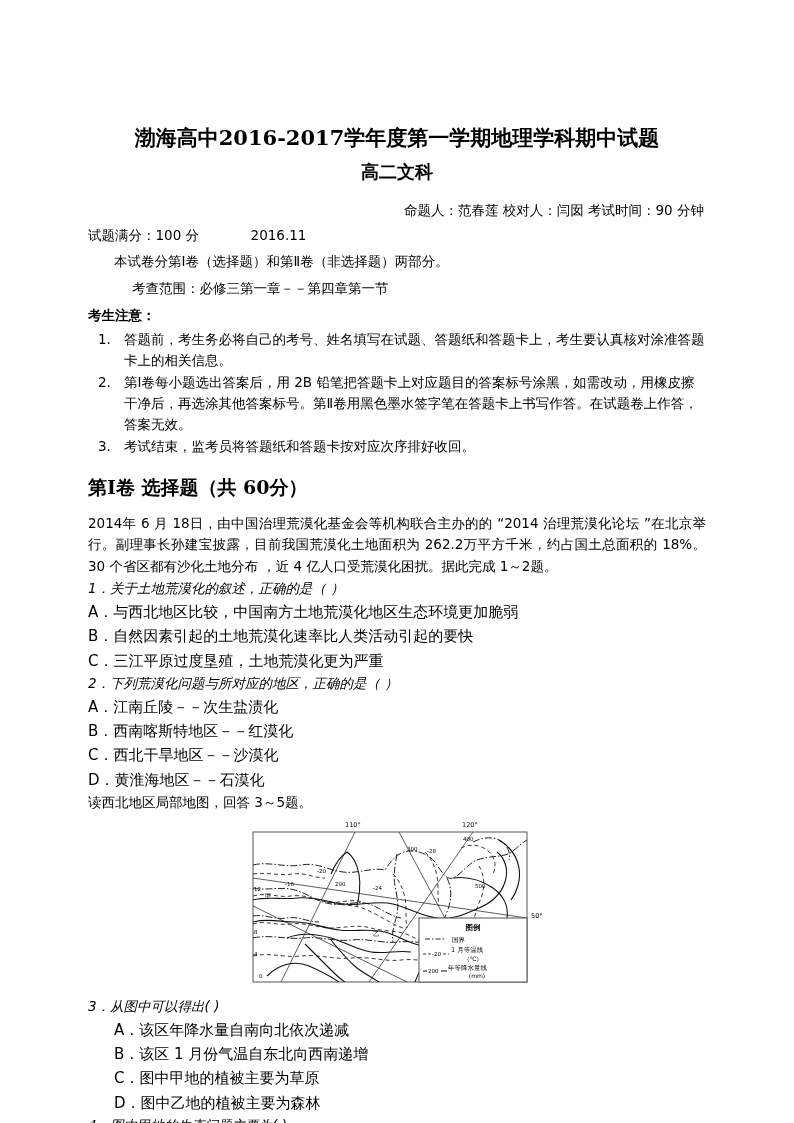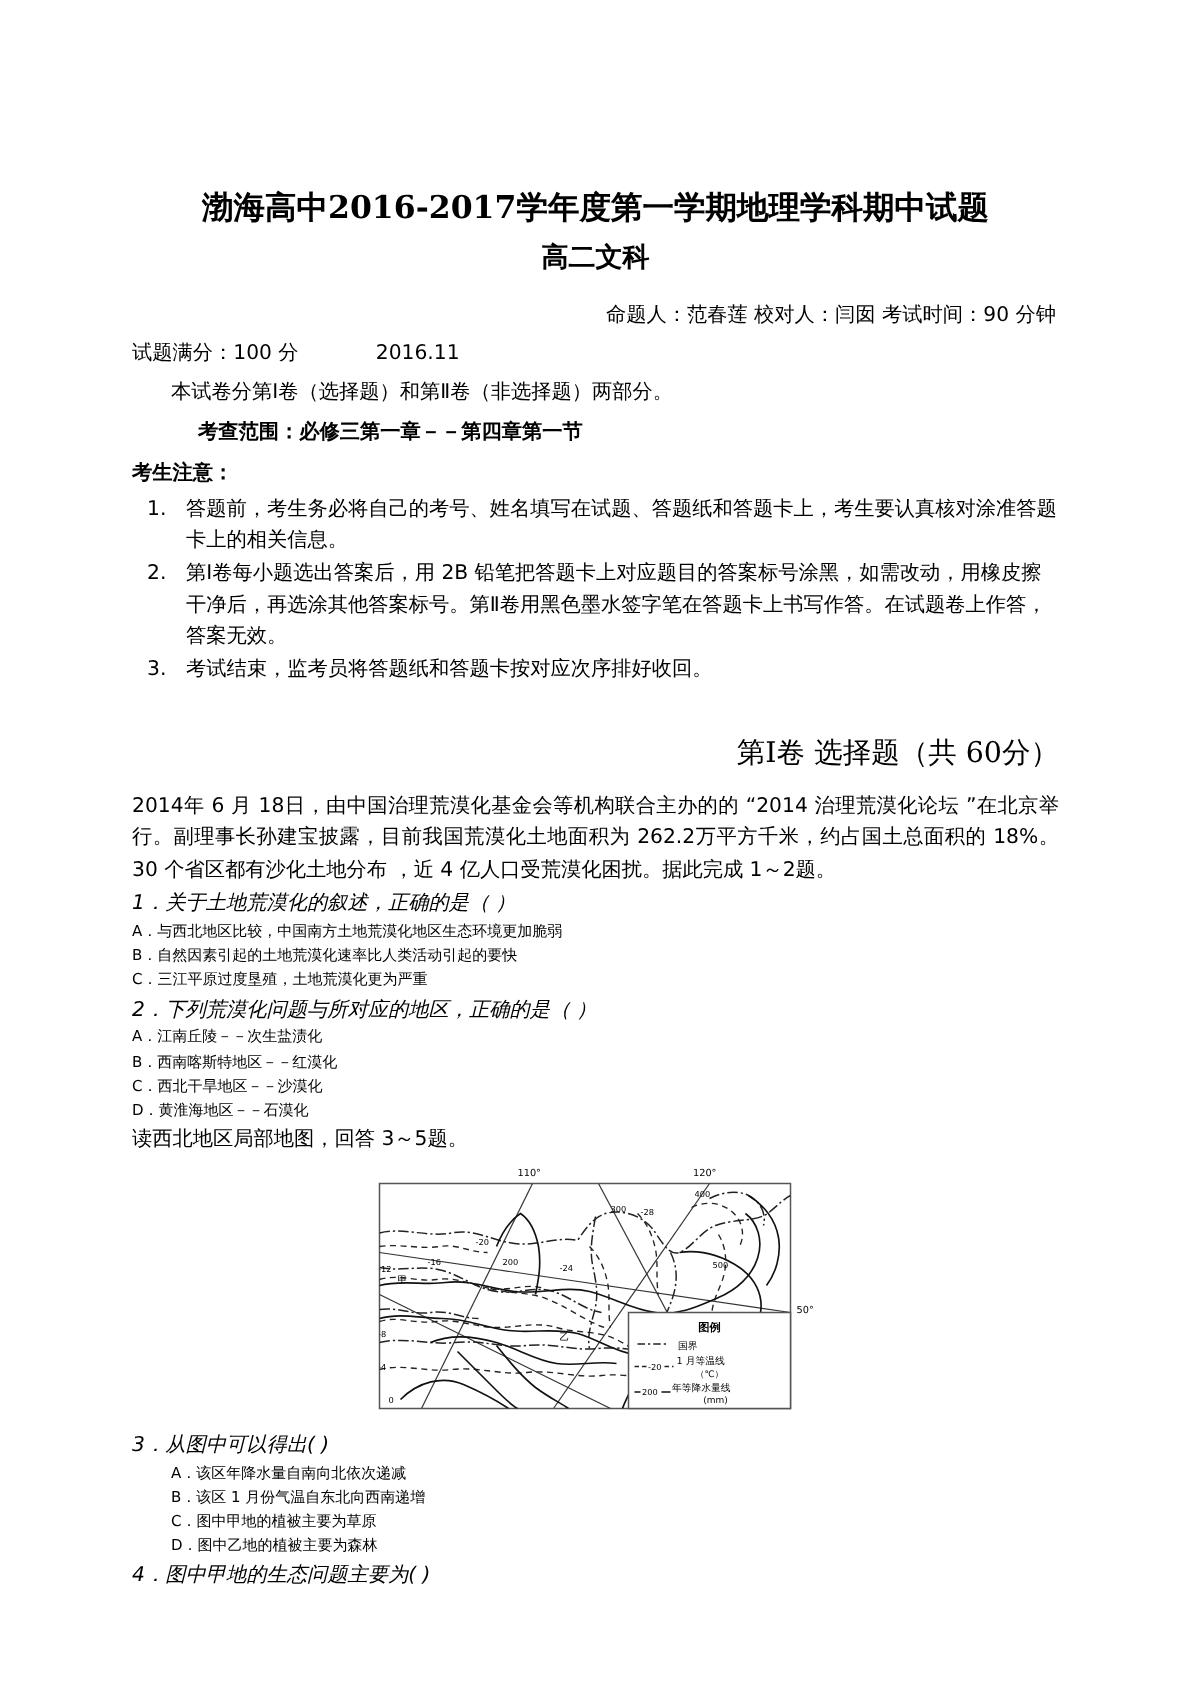--- a/index.html
+++ b/index.html
@@ -57,21 +57,20 @@
     font-size: 13.5px;
     line-height: 1.75;
     margin: 3px 0 0 0;
     padding-left: 26px;
   }
   .indent-line2 {
     font-size: 13.5px;
     line-height: 1.75;
     margin: 3px 0 0 0;
     padding-left: 44px;
-    font-weight: bold;
   }
   .notice-head {
     font-size: 13.5px;
     font-weight: bold;
     line-height: 1.7;
     margin: 4px 0 0 0;
   }
   .notice-list {
     margin: 2px 0 0 0;
     padding: 0;
@@ -83,40 +82,40 @@
     line-height: 1.55;
     padding-left: 36px;
     margin-bottom: 1px;
   }
   .notice-num {
     position: absolute;
     left: 10px;
     top: 0;
   }
   .section-head {
-    text-align: right;
+    text-align: left;
     font-family: "DejaVu Serif", "Liberation Serif", serif;
-    font-weight: normal;
+    font-weight: bold;
     font-size: 19px;
-    margin: 32px 0 12px 0;
+    margin: 18px 0 12px 0;
   }
   .passage {
     font-size: 13.5px;
     line-height: 1.62;
     margin: 0;
     text-align: justify;
   }
   .q-line {
     font-size: 13.5px;
     line-height: 1.62;
     margin: 0;
     font-style: italic;
   }
   .opt-line {
-    font-size: 10px;
+    font-size: 15px;
     line-height: 1.62;
     margin: 0;
     padding-left: 0px;
   }
   .opt-indent {
     padding-left: 26px;
   }
   .plain-line {
     font-size: 13.5px;
     line-height: 1.62;

